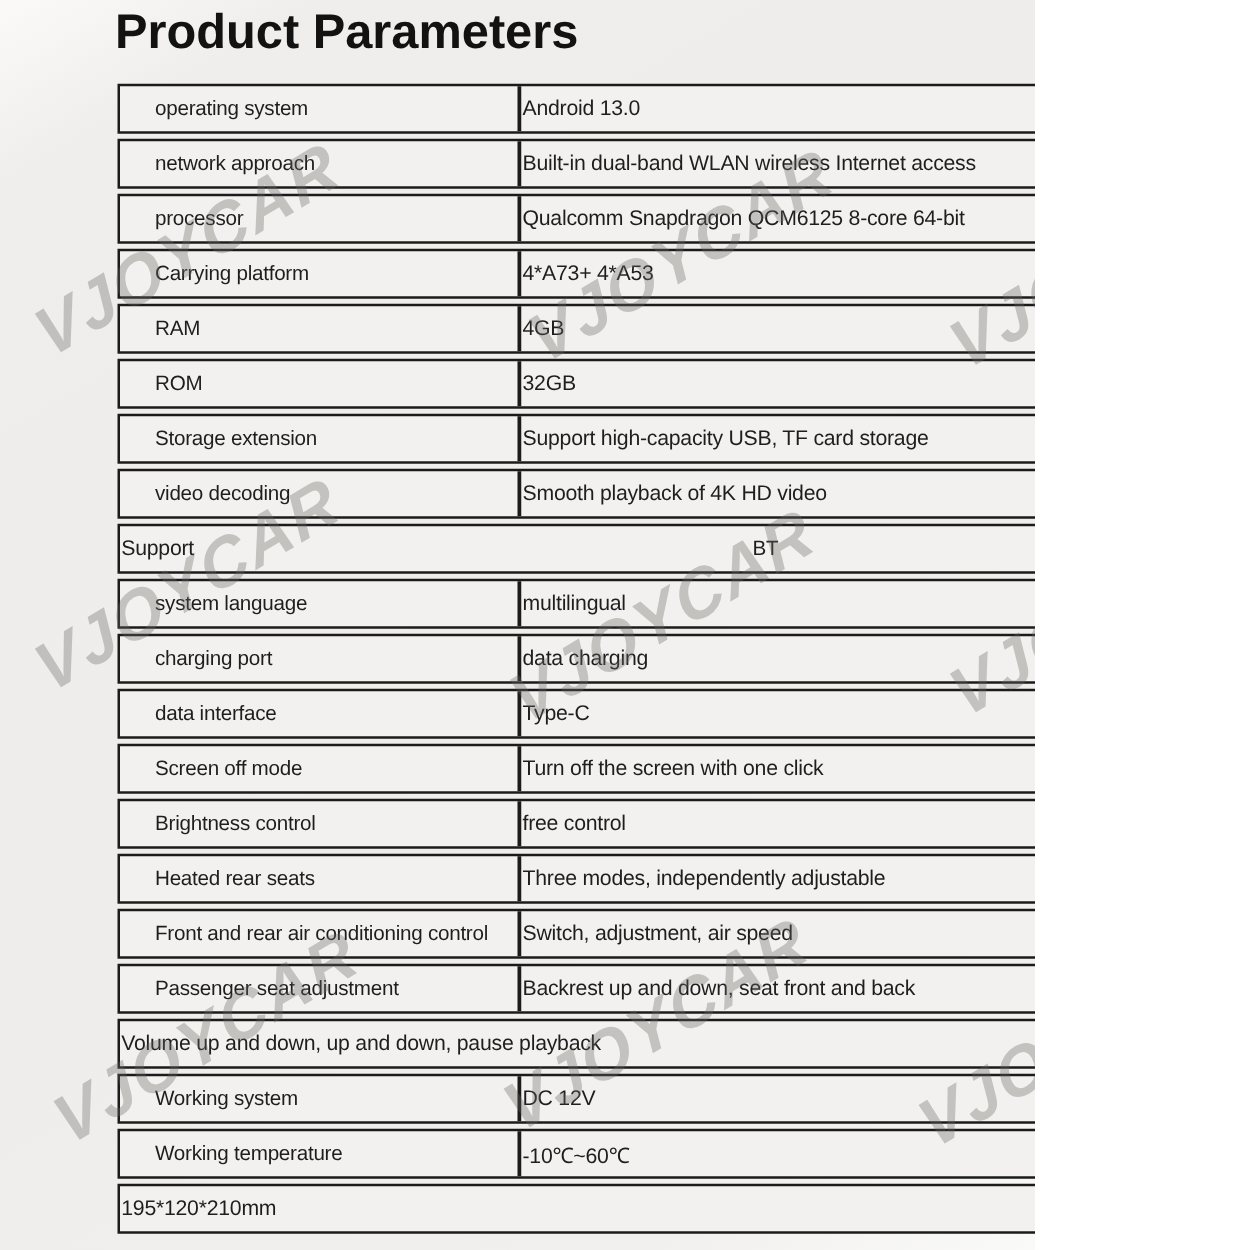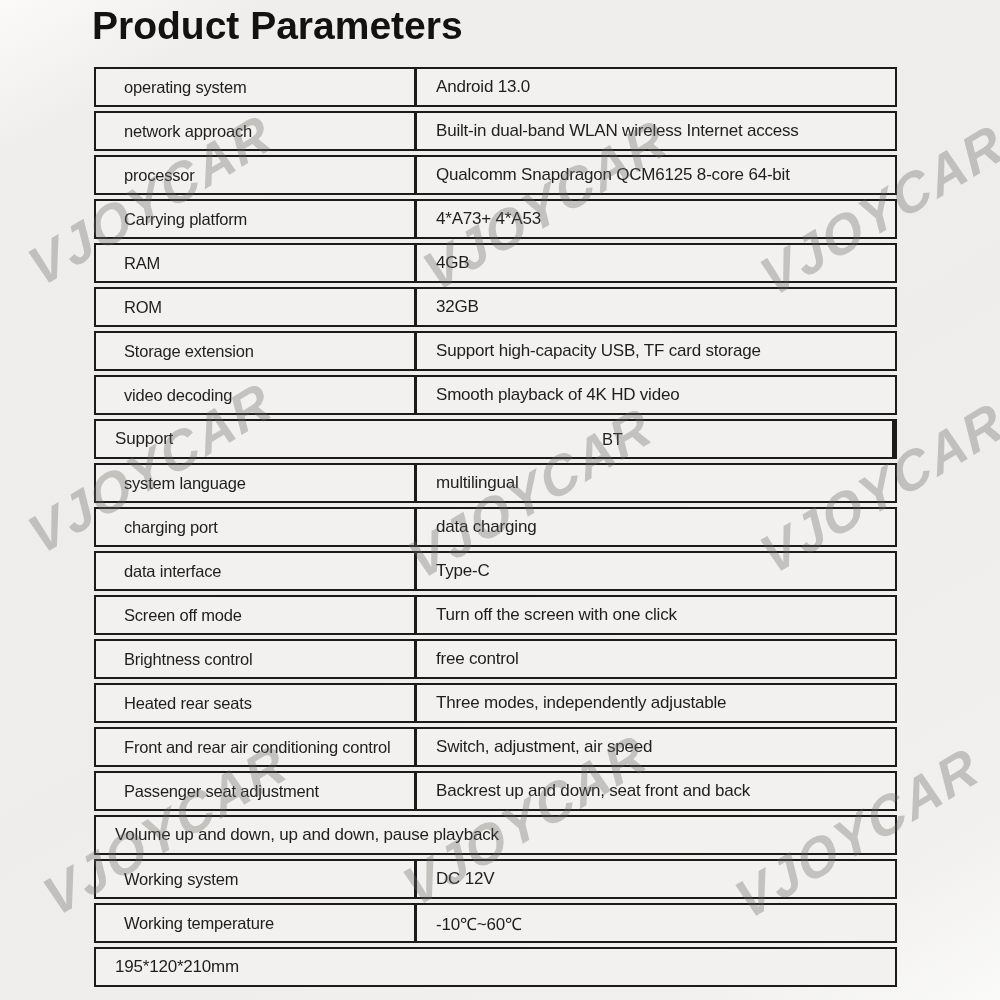--- a/index.html
+++ b/index.html
@@ -7,21 +7,21 @@
     padding: 0;
   }
   body {
     width: 1000px;
     height: 1000px;
     font-family: "Liberation Sans", sans-serif;
     overflow: hidden;
   }
   .page {
     position: relative;
-    width: 1000px;
+    width: 828px;
     height: 1000px;
     background: linear-gradient(150deg, #fbfaf9 0%, #f0eeec 10%, #eeedeb 55%, #f1f0ee 88%, #fafaf8 100%);
     overflow: hidden;
   }
   .page-title {
     position: absolute;
     left: 92px;
     top: 4px;
     margin: 0;
     font-size: 39px;
@@ -56,21 +56,21 @@
     width: 321px;
     flex: 0 0 321px;
     border-right: 3px solid #1b1b1b;
     padding-left: 28px;
     font-size: 16.5px;
     letter-spacing: -0.2px;
     overflow: hidden;
   }
   .cell.value {
     flex: 1 1 auto;
-    padding-left: 19px;
+    padding-left: 1px;
     padding-right: 4px;
     font-size: 17px;
     letter-spacing: -0.2px;
     overflow: hidden;
   }
   .watermark-layer {
     position: absolute;
     inset: 0;
     pointer-events: none;
     z-index: 5;

